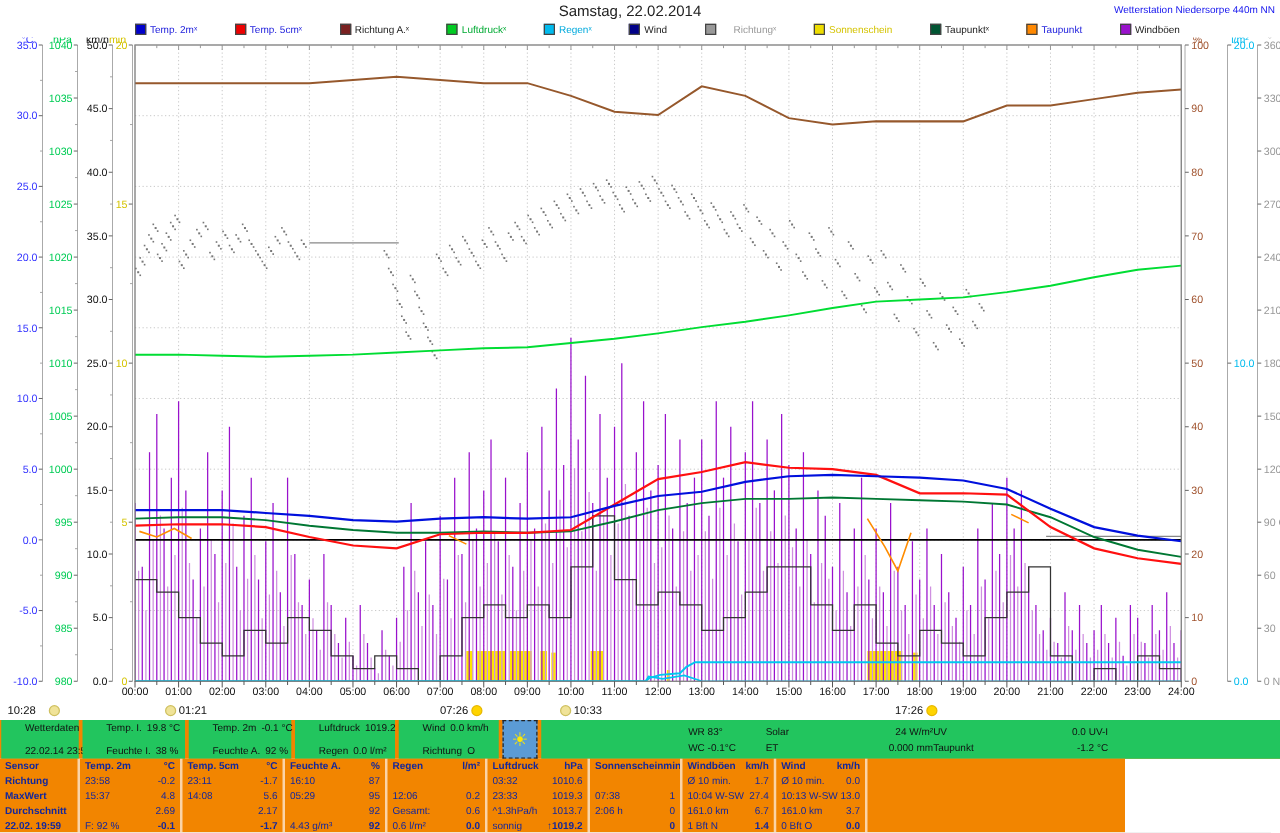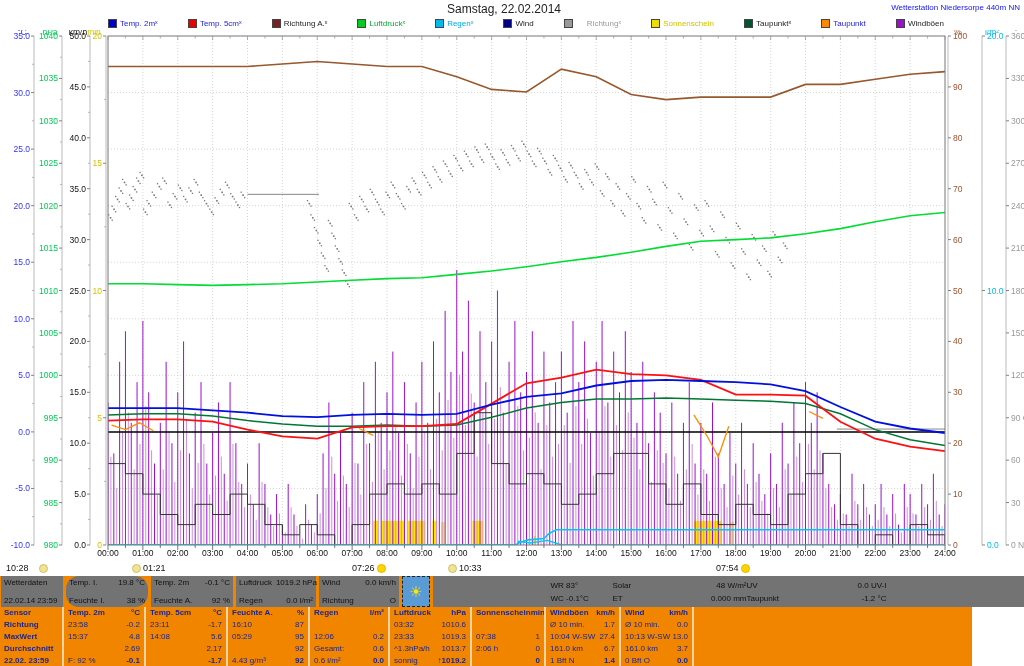--- a/index.html
+++ b/index.html
@@ -13,30 +13,30 @@
   .legend-item{display:flex;align-items:flex-end;gap:3px;white-space:nowrap;}
   .legend-sq{width:7px;height:7px;border:1px solid #444;display:inline-block;}
   #plot{position:absolute;top:30px;left:0;}
   .suntimes{position:absolute;top:563px;left:0;width:1024px;height:12px;font-size:9px;color:#111;}
   .suntime{position:absolute;top:0;display:flex;align-items:center;gap:2px;white-space:nowrap;}
   .dot{display:inline-block;width:7px;height:7px;border-radius:50%;}
   .dot.sun{background:#ffd400;border:1px solid #e8b800;}
   .dot.moon{background:#f0e398;border:1px solid #cfc060;}
   .greenrow{position:absolute;top:576px;left:0;width:1024px;height:31px;
     background:#f28500;display:flex;gap:3px;padding-left:1px;box-sizing:border-box;}
-  .gcell{background:#737373;font-size:8px;color:#111;padding:2px 3px;box-sizing:border-box;
+  .gcell{background:#22c55e;font-size:8px;color:#111;padding:2px 19px;box-sizing:border-box;
     display:flex;flex-direction:column;justify-content:space-between;}
   .gline{display:flex;justify-content:space-between;gap:4px;white-space:nowrap;}
   .suncell{display:flex;align-items:center;justify-content:center;
     background:#5b9bd5;border:1px dashed #222;color:#ffe800;font-size:15px;padding:0;}
   .gbig{flex:1;display:flex;align-items:center;justify-content:flex-end;}
   .gstats{display:grid;grid-template-columns:62px 42px 92px 68px 72px;
     grid-auto-rows:13px;font-size:8px;color:#111;margin-right:20px;align-items:center;}
   .gstats .r{text-align:right;}
-  .otable{position:absolute;top:607px;left:0;width:972px;height:59px;background:#f28500;
+  .otable{position:absolute;top:607px;left:0;width:900px;height:59px;background:#f28500;
     display:grid;grid-template-columns:62px 82px 82px 82px 80px 82px 74px 75px 73px 1fr;
     font-size:8px;color:#14279b;}
   .ocol{border-left:2px solid rgba(255,255,255,0.65);display:grid;
     grid-template-rows:repeat(5,11.8px);box-sizing:border-box;}
   .ocol:first-child{border-left:none;}
   .ocell{display:flex;justify-content:space-between;align-items:center;
     padding:0 4px;white-space:nowrap;overflow:hidden;}
   .b{font-weight:bold;}
 </style>
 </head>
@@ -1138,30 +1138,30 @@
       </span>
       <span class="suntime" style="left: 352px;">
         <span>07:26</span>
         <span class="dot sun"></span>
       </span>
       <span class="suntime" style="left: 448px;">
         <span class="dot moon"></span>
         <span>10:33</span>
       </span>
       <span class="suntime" style="left: 716px;">
-        <span>07:54</span>
+        <span>17:26</span>
         <span class="dot sun"></span>
       </span>
     </div>
   <div class="greenrow" id="greenrow">
       <div class="gcell" style="width: 62px;">
         <div class="gline">Wetterdaten</div>
         <div class="gline">22.02.14 23:59</div>
       </div>
-      <div class="gcell" style="width: 82px; border-radius: 13px;">
+      <div class="gcell" style="width: 82px;">
         <div class="gline">
           <span>Temp. I.</span>
           <span>19.8 °C</span>
         </div>
         <div class="gline">
           <span>Feuchte I.</span>
           <span>38 %</span>
         </div>
       </div>
       <div class="gcell" style="width: 82px;">
@@ -1192,38 +1192,38 @@
         <div class="gline">
           <span>Richtung</span>
           <span>O</span>
         </div>
       </div>
       <div class="gcell suncell" style="width: 28px;">☀</div>
       <div class="gcell gbig">
         <div class="gstats">
           <span>WR 83°</span>
           <span>Solar</span>
-          <span class="r">48 W/m²</span>
+          <span class="r">24 W/m²</span>
           <span>UV</span>
           <span class="r">0.0 UV-I</span>
           <span>WC -0.1°C</span>
           <span>ET</span>
           <span class="r">0.000 mm</span>
           <span>Taupunkt</span>
           <span class="r">-1.2 °C</span>
         </div>
       </div>
     </div>
   <div class="otable" id="otable">
       <div class="ocol">
         <div class="ocell b">Sensor</div>
         <div class="ocell b">Richtung</div>
         <div class="ocell b">MaxWert</div>
         <div class="ocell b">Durchschnitt</div>
-        <div class="ocell b">22.02. 23:59</div>
+        <div class="ocell b">22.02. 19:59</div>
       </div>
       <div class="ocol">
         <div class="ocell b">
           <span>Temp. 2m</span>
           <span>°C</span>
         </div>
         <div class="ocell">
           <span>23:58</span>
           <span>-0.2</span>
         </div>

